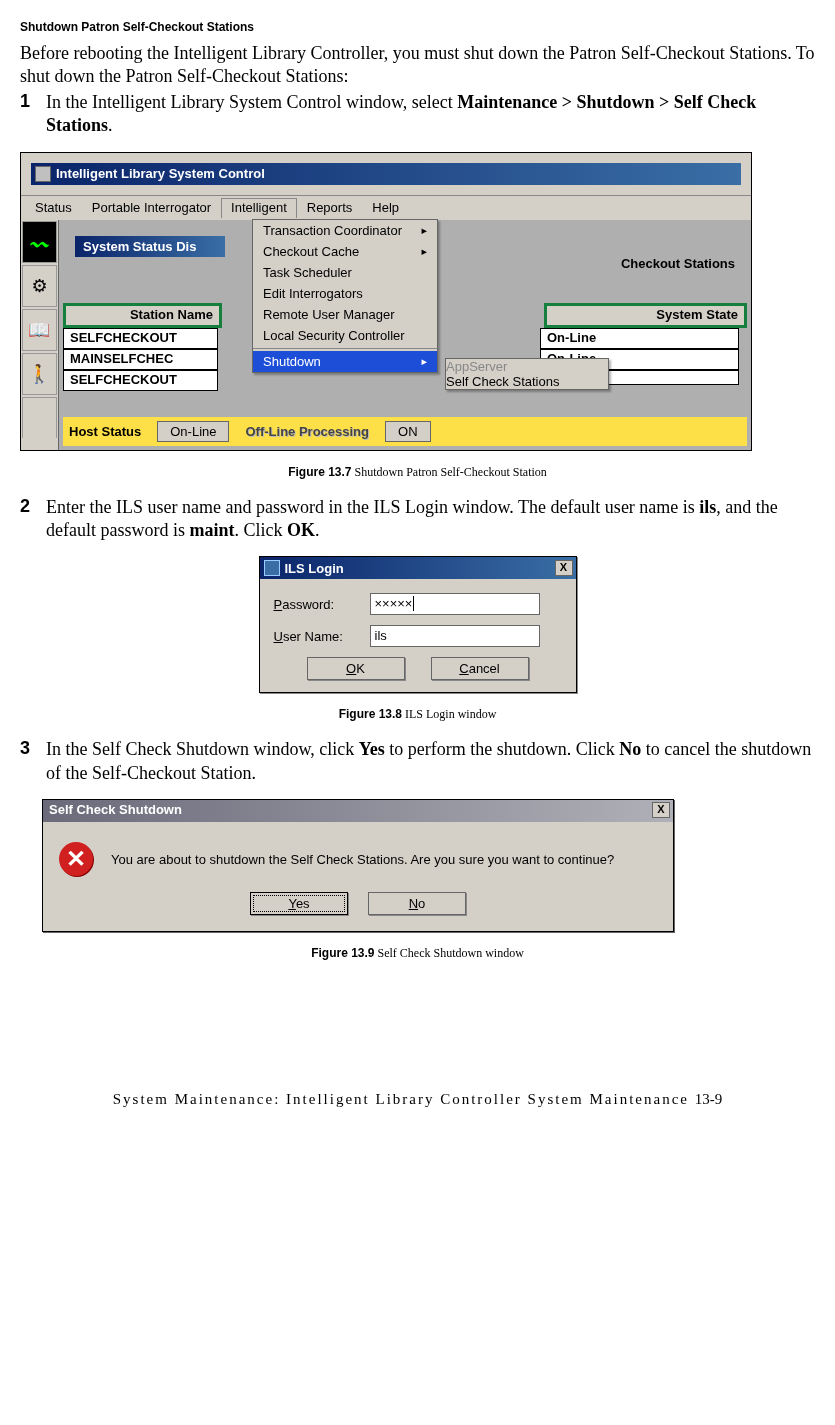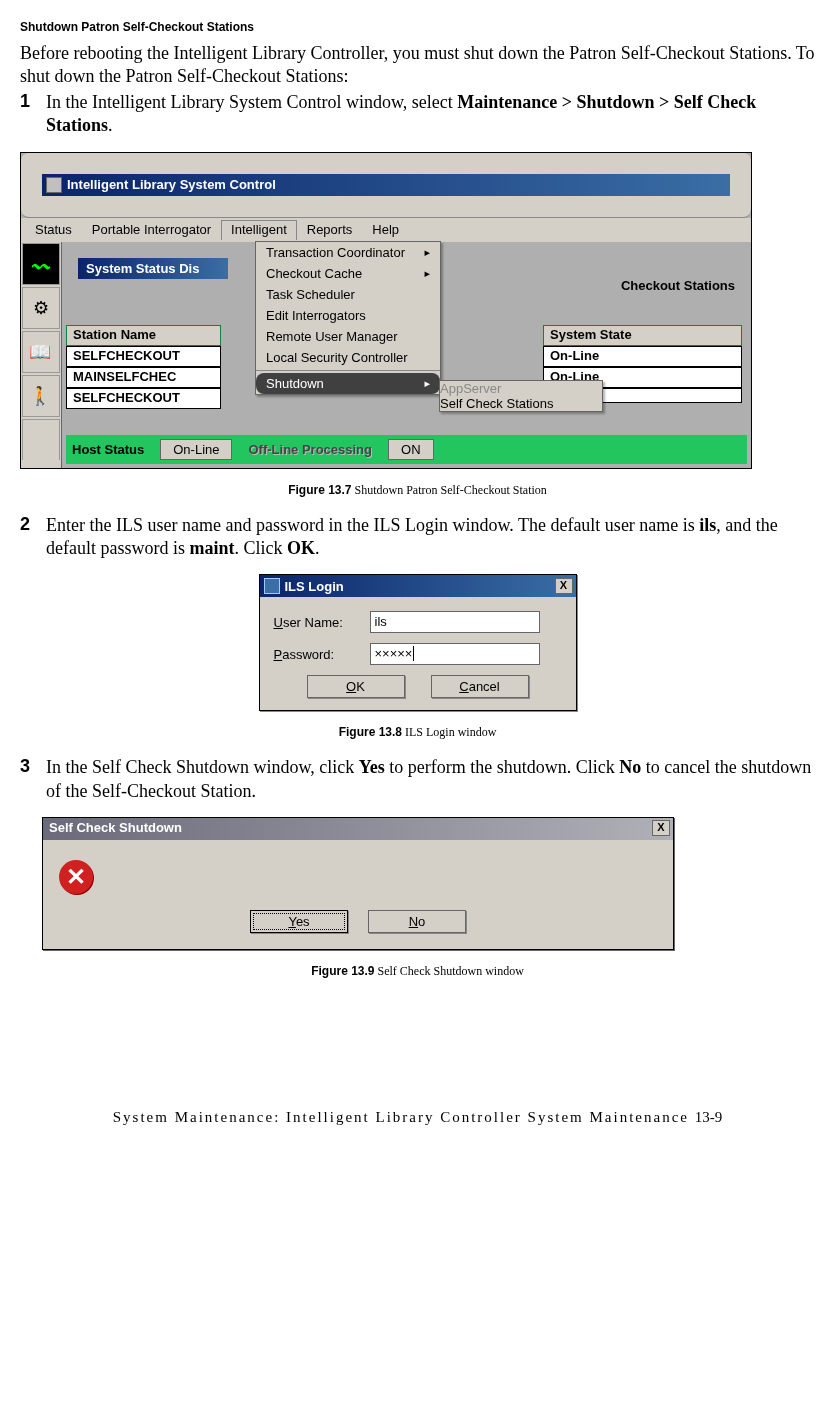--- a/index.html
+++ b/index.html
@@ -64,22 +64,21 @@
     width: 730px;
     margin: 14px 0 0 0;
     border: 1px solid #000;
     background: #AFAFAF;
     font-family: Tahoma, Arial, sans-serif;
     font-size: 13px;
   }
   .win7 .titlebar-outer {
     background: #d4d0c8;
     border-bottom: 1px solid #888;
-    padding: 21px;
-    border-radius: 8px;
+    padding: 10px;
   }
   .win7 .titlebar {
     display: flex;
     align-items: center;
     background: linear-gradient(to right, #0a246a, #3a6ea5);
     color: #fff;
     font-weight: bold;
     padding: 2px 4px;
     height: 18px;
   }
@@ -136,54 +135,54 @@
   .grid-row { display: flex; }
   .grid-cell {
     border: 1px solid #000;
     background: #fff;
     padding: 1px 6px;
     font-weight: bold;
     height: 17px;
     overflow: hidden;
     white-space: nowrap;
   }
-  .grid-cell.hdr { font-weight: bold; background: #d4d0c8; border: 1px solid #15803d; }
+  .grid-cell.hdr { font-weight: bold; background: #d4d0c8; border: 3px solid #15803d; text-align: right; }
   .col-station { width: 141px; }
   .col-gap { width: 310px; border: none; background: transparent; }
   .col-state { width: 185px; }
   .dropdown {
     position: absolute;
     left: 193px; top: -1px;
     width: 184px;
     background: #d4d0c8;
     border: 1px solid #666;
     box-shadow: 2px 2px 2px rgba(0,0,0,.3);
   }
   .dropdown .ditem {
     padding: 3px 10px;
     display: flex; justify-content: space-between; align-items: center;
   }
   .dropdown .dsep { border-top: 1px solid #888; margin: 2px 0; }
   .dropdown .ditem.highlight {
-    background: #404040; color: #fff; border-radius: 8px;
+    background: #1d4ed8; color: #fff;
   }
   .arrow-r::after { content: "▸"; font-size: 11px; }
   .submenu {
     position: absolute;
-    left: 377px; top: 138px;
+    left: 386px; top: 138px;
     width: 162px;
     background: #d4d0c8;
     border: 1px solid #666;
     box-shadow: 2px 2px 2px rgba(0,0,0,.3);
   }
   .submenu .ditem.disabled { color: #888; }
   .statusbar {
     display: flex;
     align-items: center;
-    background: #22c55e;
+    background: #fde047;
     color: #000;
     font-weight: bold;
     padding: 4px 6px;
     margin: 26px 4px 4px 4px;
     gap: 16px;
   }
   .statusbar .sfield {
     background: #d4d0c8;
     border: 1px solid #666;
     padding: 2px 12px;
@@ -417,26 +416,26 @@
 <div class="win8">
   <div class="titlebar">
     <span class="tb-left">
       <span class="app-icon"></span>
       <span>ILS Login</span>
     </span>
     <span class="close-btn">X</span>
   </div>
   <div class="form">
     <div class="frow">
+      <label><span class="u">P</span><span>assword:</span></label>
+      <div class="input"><span>×××××</span><span style="border-left:1px solid #000;margin-left:1px"></span></div>
+    </div>
+    <div class="frow">
       <label><span class="u">U</span><span>ser Name:</span></label>
       <div class="input">ils</div>
-    </div>
-    <div class="frow">
-      <label><span class="u">P</span><span>assword:</span></label>
-      <div class="input"><span>×××××</span><span style="border-left:1px solid #000;margin-left:1px"></span></div>
     </div>
     <div class="buttons">
       <div class="btn"><span class="u">O</span><span>K</span></div>
       <div class="btn"><span class="u">C</span><span>ancel</span></div>
     </div>
   </div>
 </div>
 
 <div class="fig-caption">
   <b>Figure 13.8</b><span> ILS Login window</span>
@@ -451,20 +450,21 @@
   </li>
 </ol>
 
 <div class="win9">
   <div class="titlebar">
     <span>Self Check Shutdown</span>
     <span class="close-btn">X</span>
   </div>
   <div class="content">
     <div class="erricon">✕</div>
+    <div>You are about to shutdown the Self Check Stations. Are you sure you want to continue?</div>
   </div>
   <div class="buttons">
     <div class="btn default"><span class="u">Y</span><span>es</span></div>
     <div class="btn"><span class="u">N</span><span>o</span></div>
   </div>
 </div>
 
 <div class="fig-caption">
   <b>Figure 13.9</b><span> Self Check Shutdown window</span>
 </div>

